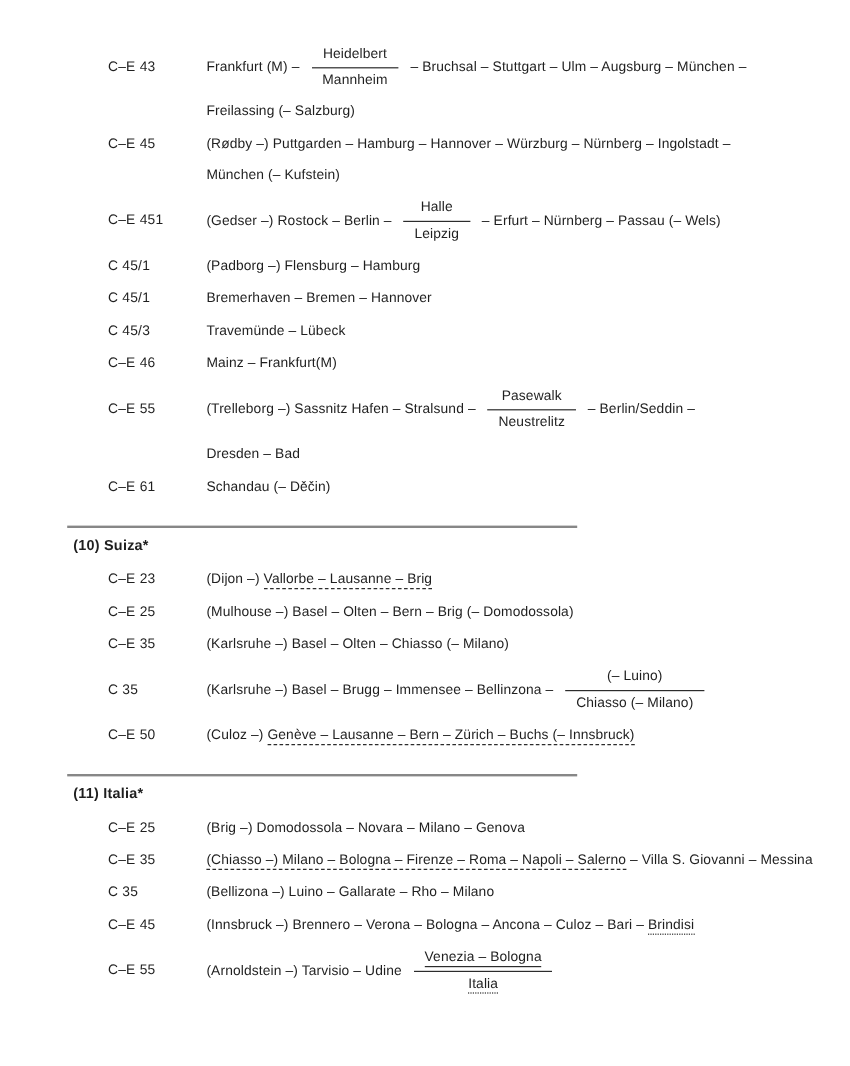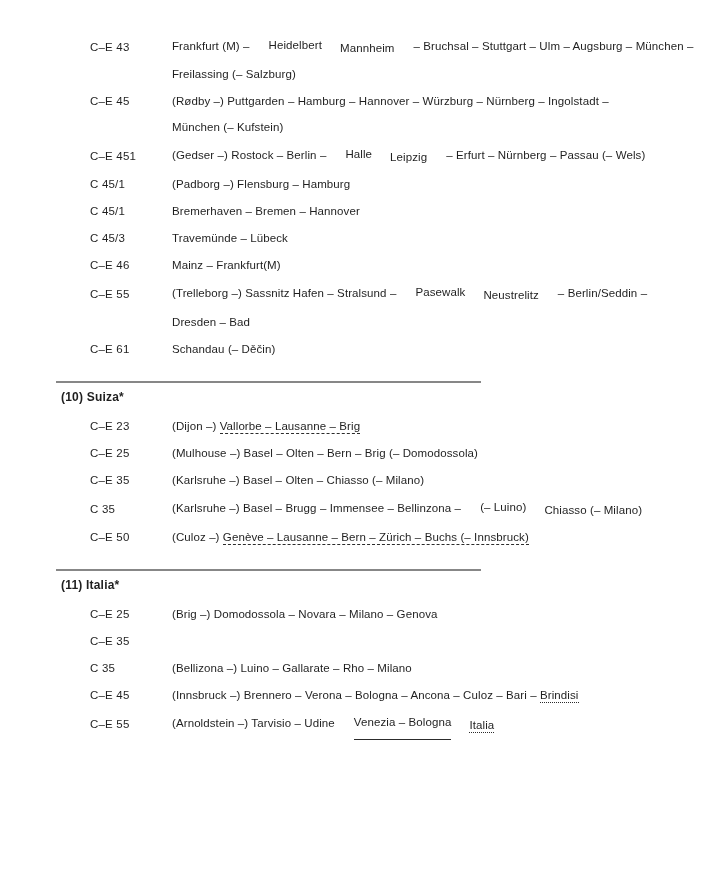--- a/index.html
+++ b/index.html
@@ -34,35 +34,36 @@
     letter-spacing: 0.2px;
   }
   .content {
     flex: 1;
     white-space: pre;
     letter-spacing: 0.1px;
   }
   
   .frac {
     display: inline-flex;
-    flex-direction: row;
+    flex-direction: column;
+    align-items: center;
     vertical-align: middle;
     margin: 0 10px;
   }
   .frac-top { padding: 0 9px 3px; white-space: pre; }
   .frac-rule {
     align-self: stretch;
     height: 0;
     border-top: 1.4px solid #2c2c2c;
   }
   .frac-bottom { padding: 3px 9px 0; white-space: pre; }
   
   .u-dashed { border-bottom: 1.2px dashed #2c2c2c; padding-bottom: 1px; margin-top: 35px; }
   .u-dotted { border-bottom: 1.5px dotted #2c2c2c; padding-bottom: 1px; }
-  .u-solid  { border-bottom: 1.2px solid  #2c2c2c; padding-bottom: 11px; }
+  .u-solid  { border-bottom: 1.2px solid  #2c2c2c; padding-bottom: 1px; }
   
   .section-divider {
     border: none;
     border-top: 2px solid #878787;
     width: 425px;
     margin: 24px 0 7px 56px;
   }
   .section-heading {
     font-weight: bold;
     font-size: 12px;
@@ -183,20 +184,21 @@
       <div class="section-heading">(11) Italia*</div>
       <div class="entry">
         <div class="line">
           <div class="code">C–E 25</div>
           <div class="content"><span>(Brig –) Domodossola – Novara – Milano – Genova</span></div>
         </div>
       </div>
       <div class="entry">
         <div class="line">
           <div class="code">C–E 35</div>
+          <div class="content"><span class="u-dashed">(Chiasso –) Milano – Bologna – Firenze – Roma – Napoli – Salerno</span><span> – Villa S. Giovanni – Messina</span></div>
         </div>
       </div>
       <div class="entry">
         <div class="line">
           <div class="code">C 35</div>
           <div class="content"><span>(Bellizona –) Luino – Gallarate – Rho – Milano</span></div>
         </div>
       </div>
       <div class="entry">
         <div class="line">

